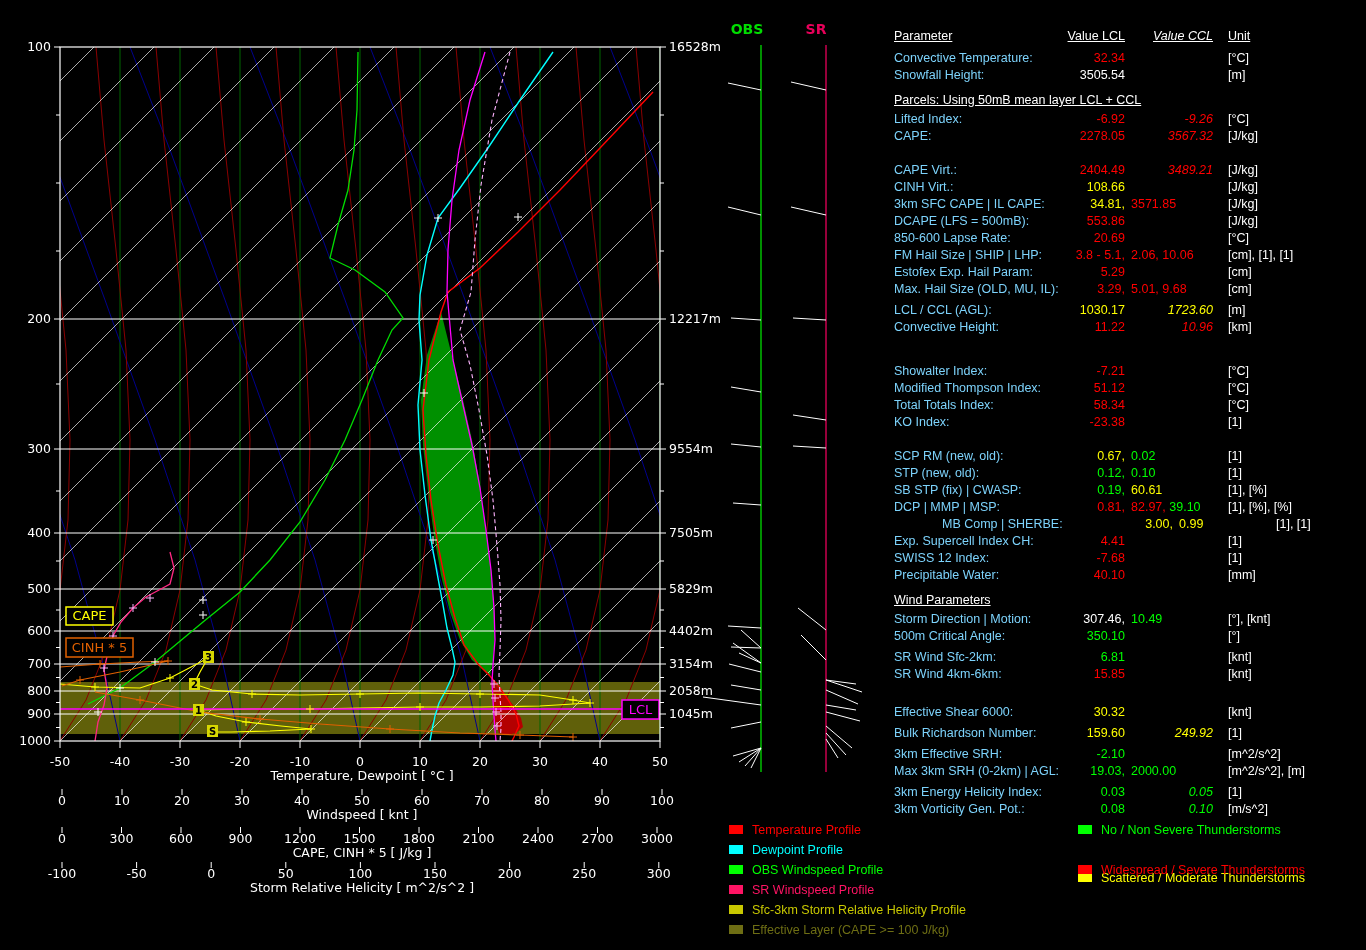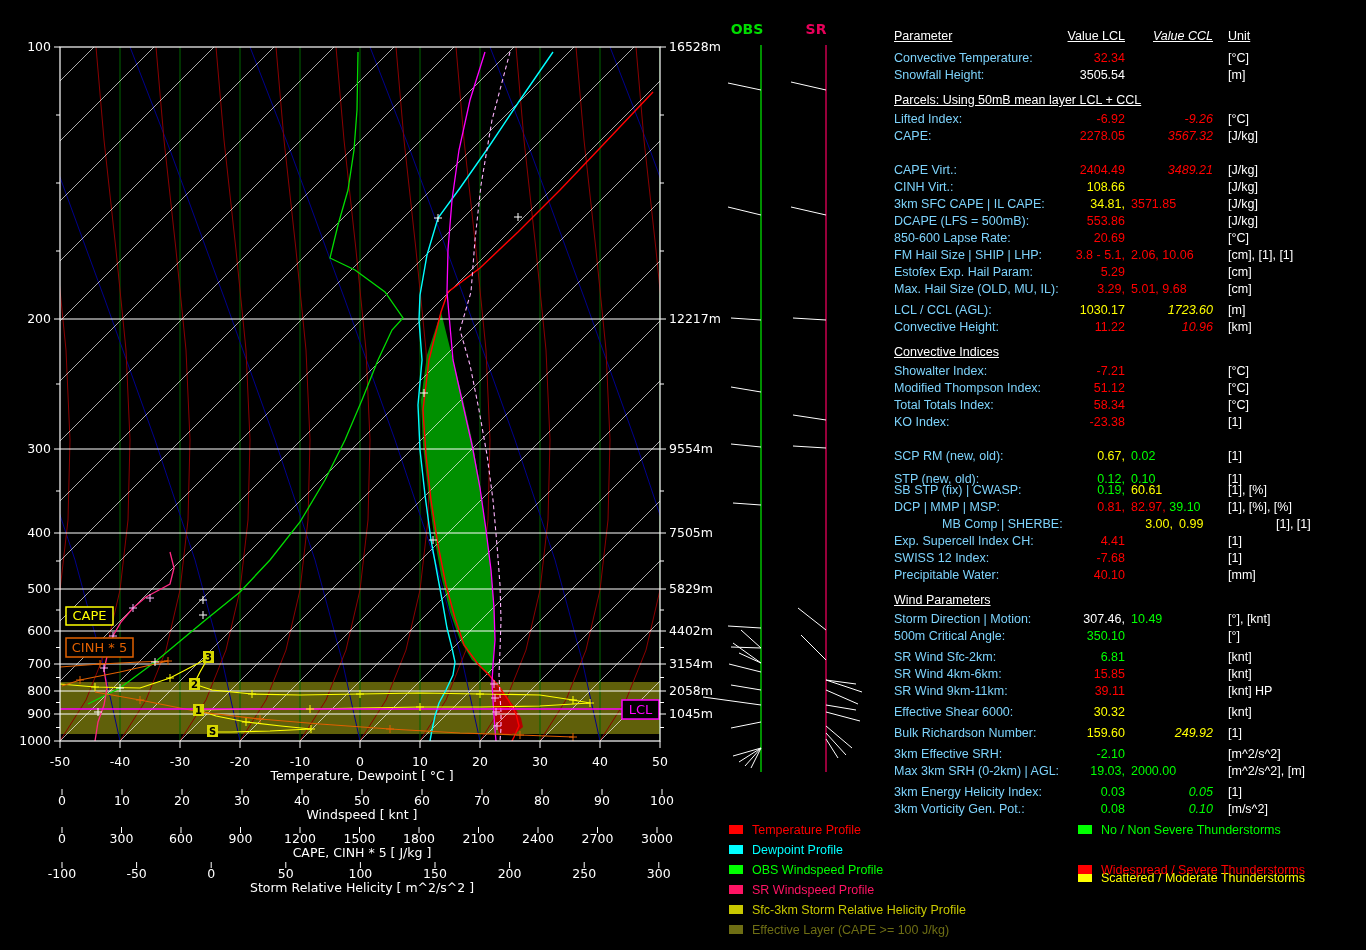--- a/index.html
+++ b/index.html
@@ -488,23 +488,20 @@
         <span class="tv1"><span class="cy">1030.17</span></span>
         <span class="tccl"><span class="cy">1723.60</span></span>
         <span class="tunit">[m]</span>
       </div>
       <div class="trow" style="top: 319px;">
         <span class="tlabel">Convective Height:</span>
         <span class="tv1"><span class="cr">11.22</span></span>
         <span class="tccl"><span class="cr">10.96</span></span>
         <span class="tunit">[km]</span>
       </div>
-      <div class="trow" style="top: 344px;">
-        <span class="tlabel thead">Convective Indices</span>
-      </div>
       <div class="trow" style="top: 363px;">
         <span class="tlabel">Showalter Index:</span>
         <span class="tv1"><span class="cr">-7.21</span></span>
         <span class="tunit">[°C]</span>
       </div>
       <div class="trow" style="top: 380px;">
         <span class="tlabel">Modified Thompson Index:</span>
         <span class="tv1"><span class="cr">51.12</span></span>
         <span class="tunit">[°C]</span>
       </div>
@@ -517,21 +514,21 @@
         <span class="tlabel">KO Index:</span>
         <span class="tv1"><span class="cr">-23.38</span></span>
         <span class="tunit">[1]</span>
       </div>
       <div class="trow" style="top: 448px;">
         <span class="tlabel">SCP RM (new, old):</span>
         <span class="tv1"><span class="cy">0.67,</span></span>
         <span class="tflow"><span class="cg">0.02</span></span>
         <span class="tunit">[1]</span>
       </div>
-      <div class="trow" style="top: 465px; margin-top: 6px;">
+      <div class="trow" style="top: 465px;">
         <span class="tlabel">STP (new, old):</span>
         <span class="tv1"><span class="cg">0.12,</span></span>
         <span class="tflow"><span class="cg">0.10</span></span>
         <span class="tunit">[1]</span>
       </div>
       <div class="trow" style="top: 482px;">
         <span class="tlabel">SB STP (fix) | CWASP:</span>
         <span class="tv1"><span class="cg">0.19,</span></span>
         <span class="tflow"><span class="cy">60.61</span></span>
         <span class="tunit">[1], [%]</span>
@@ -579,25 +576,20 @@
       </div>
       <div class="trow" style="top: 649px;">
         <span class="tlabel">SR Wind Sfc-2km:</span>
         <span class="tv1"><span class="cg">6.81</span></span>
         <span class="tunit">[knt]</span>
       </div>
       <div class="trow" style="top: 666px;">
         <span class="tlabel">SR Wind 4km-6km:</span>
         <span class="tv1"><span class="cr">15.85</span></span>
         <span class="tunit">[knt]</span>
-      </div>
-      <div class="trow" style="top: 683px;">
-        <span class="tlabel">SR Wind 9km-11km:</span>
-        <span class="tv1"><span class="cr">39.11</span></span>
-        <span class="tunit">[knt] HP</span>
       </div>
       <div class="trow" style="top: 704px;">
         <span class="tlabel">Effective Shear 6000:</span>
         <span class="tv1"><span class="cy">30.32</span></span>
         <span class="tunit">[knt]</span>
       </div>
       <div class="trow" style="top: 725px;">
         <span class="tlabel">Bulk Richardson Number:</span>
         <span class="tv1"><span class="cy">159.60</span></span>
         <span class="tccl"><span class="cy">249.92</span></span>

